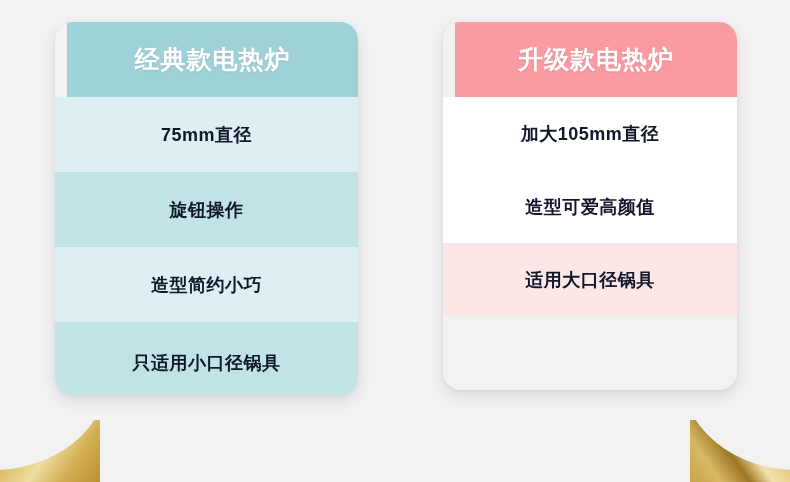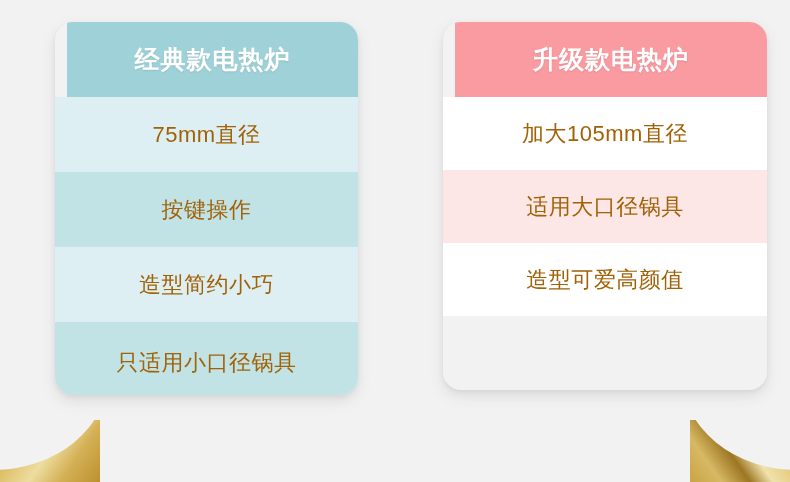--- a/index.html
+++ b/index.html
@@ -33,39 +33,39 @@
   .gold-corner.right .mask{right:-122px;top:-140px;}
 
   
   .card{
     position:absolute;
     border-radius:18px;
     overflow:hidden;
     box-shadow:0 6px 14px rgba(120,120,125,.16), 0 2px 4px rgba(120,120,125,.10);
   }
   .card-left{left:55px;top:22px;width:303px;height:373px;}
-  .card-right{left:443px;top:22px;width:324px;height:368px;}
+  .card-right{left:443px;top:22px;width:294px;height:368px;}
 
   .card-header{
     display:flex;align-items:center;justify-content:center;
     color:#ffffff;
     font-weight:bold;
     font-size:25px;
     letter-spacing:1px;
     text-shadow:0 1px 2px rgba(0,0,0,.10);
     margin-left:12px;
   }
   .card-left  .card-header{height:75px;background:#9fd2d8;}
   .card-right .card-header{height:75px;background:#fa9ba1;}
 
   .row{
     display:flex;align-items:center;justify-content:center;
-    font-size:22px;
-    font-weight:normal;
-    color:#a16207;
+    font-size:18px;
+    font-weight:bold;
+    color:#0f172a;
     letter-spacing:.5px;
   }
   .card-left  .row{height:75px;}
   .card-right .row{height:73px;}
   .card-left  .row:last-child{height:82px;}
   .card-right .row:last-child{height:73px;}
 
   .card-left  .row.alt-a{background:#ddeff2;}
   .card-left  .row.alt-b{background:#c2e3e6;}
   .card-right .row.alt-a{background:#ffffff;text-align:center;}
@@ -73,30 +73,30 @@
   .card-right .row.alt-c{background:#fce7e6;}
 </style>
 </head>
 <body>
 
 <div id="stage">
 
   <div class="card card-left">
     <div class="card-header">经典款电热炉</div>
     <div class="row alt-a">75mm直径</div>
-    <div class="row alt-b">按键操作</div>
+    <div class="row alt-b">旋钮操作</div>
     <div class="row alt-a">造型简约小巧</div>
     <div class="row alt-b">只适用小口径锅具</div>
   </div>
 
   <div class="card card-right">
     <div class="card-header">升级款电热炉</div>
     <div class="row alt-a">加大105mm直径</div>
+    <div class="row alt-a">造型可爱高颜值</div>
     <div class="row alt-c">适用大口径锅具</div>
-    <div class="row alt-a">造型可爱高颜值</div>
   </div>
 
   <div class="gold-corner left">
     <div class="fill"></div>
     <div class="mask"></div>
   </div>
   <div class="gold-corner right">
     <div class="fill"></div>
     <div class="mask"></div>
   </div>

